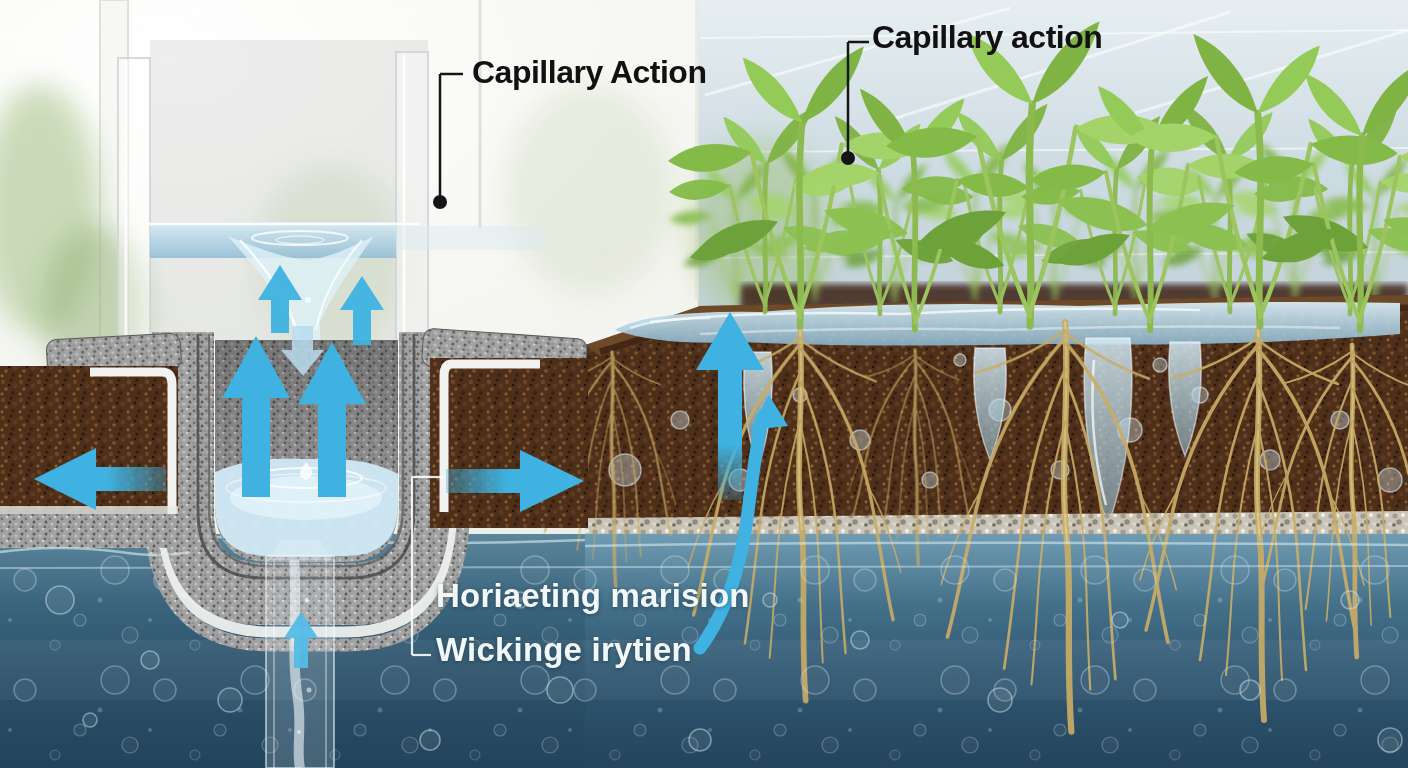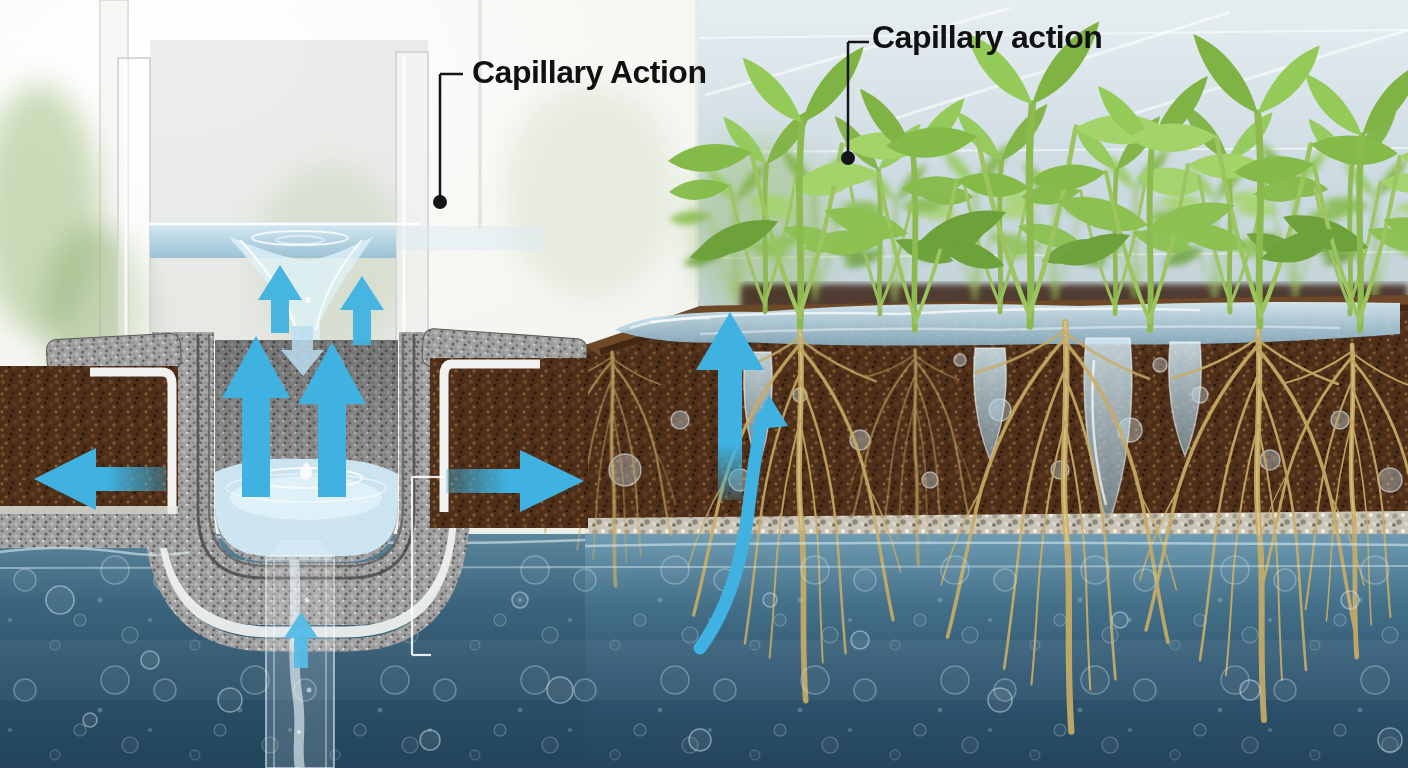--- a/index.html
+++ b/index.html
@@ -375,13 +375,15 @@
 </g>
 <g stroke="rgba(255,255,255,0.88)" stroke-width="2.2" fill="none">
   <line x1="412" y1="477" x2="443" y2="477"></line>
   <line x1="412" y1="477" x2="412" y2="655"></line>
   <line x1="412" y1="655" x2="431" y2="655"></line>
 </g>
 </svg>
 
 <div class="lbl lbl-dark" id="label-capillary-left">Capillary Action</div>
 <div class="lbl lbl-dark" id="label-capillary-right">Capillary action</div>
+<div class="lbl lbl-light" id="label-water-1">Horiaeting marision</div>
+<div class="lbl lbl-light" id="label-water-2">Wickinge irytien</div>
 </div>
 
 </body></html>

